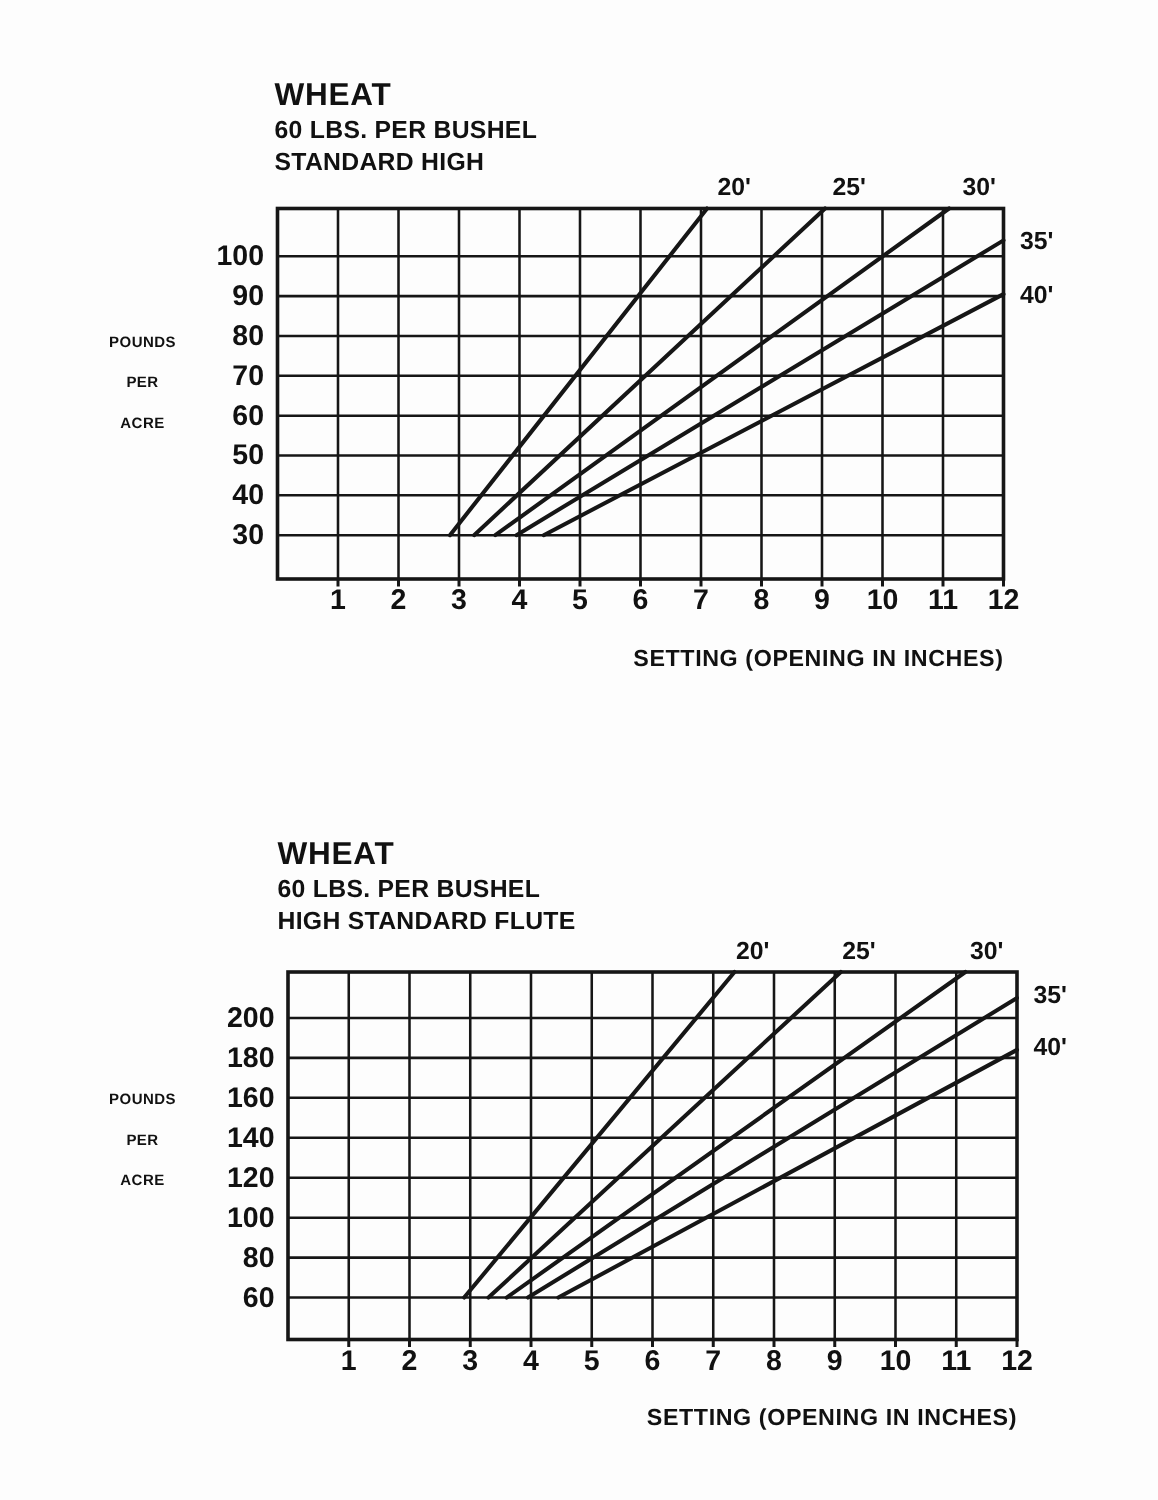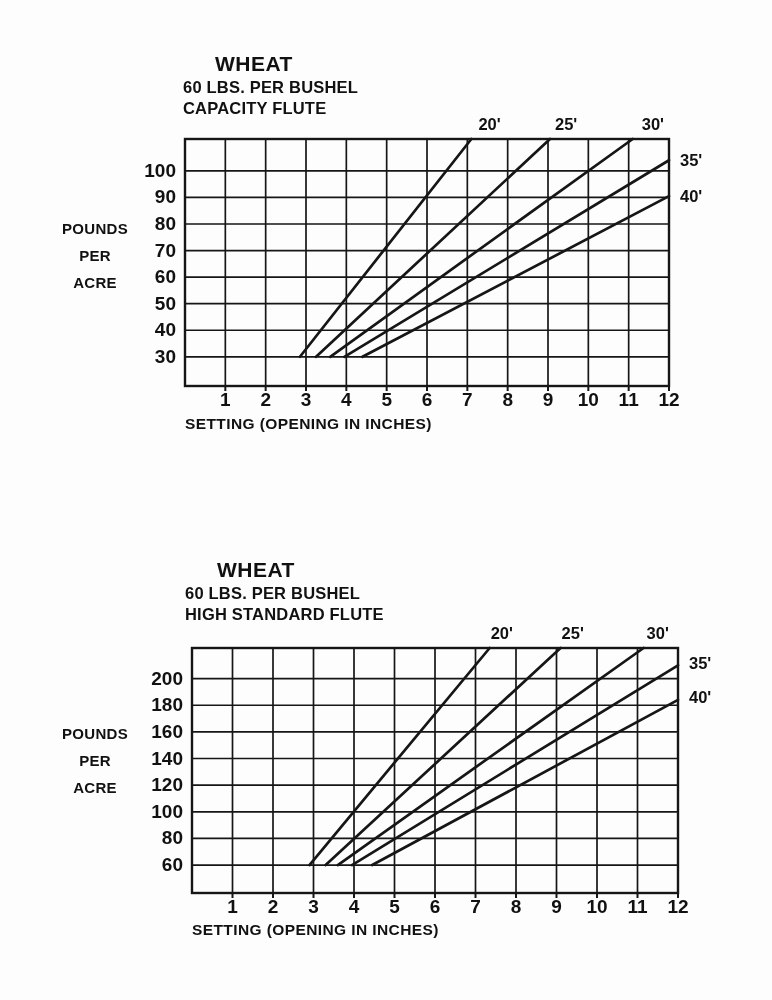--- a/index.html
+++ b/index.html
@@ -1,25 +1,25 @@
 <!DOCTYPE html>
 <html><head>
 <meta charset="utf-8">
 <style>
   html,body{margin:0;padding:0;background:#ffffff;}
   .page{
     position:relative;width:772px;height:1000px;background:#fdfdfd;
     font-family:"Liberation Sans",sans-serif;color:#111;overflow:hidden;
   }
   .abs{position:absolute;}
-  .chart-title{font-size:21px;font-weight:800;letter-spacing:.5px;line-height:24px;margin-left:32px;}
+  .chart-title{font-size:21px;font-weight:800;letter-spacing:.5px;line-height:24px;}
   .chart-sub{font-size:16.5px;font-weight:700;letter-spacing:.2px;line-height:19px;margin-top:2px;}
-  .ylabel{width:140px;text-align:center;font-size:15px;font-weight:700;}
+  .ylabel{width:140px;text-align:center;font-size:10px;font-weight:700;}
   .ylabel div{line-height:16px;margin-bottom:11px;letter-spacing:.3px;}
-  .xlabel{text-align:left;font-size:15.5px;font-weight:700;letter-spacing:.4px;}
+  .xlabel{text-align:right;font-size:15.5px;font-weight:700;letter-spacing:.4px;margin-top:16px;}
   svg.charts{position:absolute;left:0;top:0;}
 </style>
 </head>
 <body>
 
 <div class="page">
 
   <svg class="charts" id="charts" width="772" height="1000" viewBox="0 0 772 1000">
     <g>
         <g>
@@ -163,21 +163,21 @@
         <line x1="351.975" y1="865.0380434782609" x2="678" y2="665.3097826086956" stroke="#161616" stroke-width="2.7" stroke-linecap="round"></line>
         <text x="689" y="668.6467391304348" text-anchor="start" font-size="16.5" style="font-family:&quot;Liberation Sans&quot;,sans-serif;font-weight:700;fill:#111;">35'</text>
         <line x1="372.225" y1="865.0380434782609" x2="678" y2="699.929347826087" stroke="#161616" stroke-width="2.7" stroke-linecap="round"></line>
         <text x="689" y="703.2663043478261" text-anchor="start" font-size="16.5" style="font-family:&quot;Liberation Sans&quot;,sans-serif;font-weight:700;fill:#111;">40'</text>
       </g>
   </svg>
 
   <div class="abs" style="left:183px;top:52px;">
     <div class="chart-title">WHEAT</div>
     <div class="chart-sub">60 LBS. PER BUSHEL</div>
-    <div class="chart-sub">CAPACITY FLUTE</div>
+    <div class="chart-sub">STANDARD HIGH</div>
   </div>
 
   <div class="abs ylabel" style="left:25px;top:221px;">
     <div>POUNDS</div>
     <div>PER</div>
     <div>ACRE</div>
   </div>
 
   <div class="abs xlabel" style="left:185px;top:415px;width:484px;">SETTING (OPENING IN INCHES)</div>
 

